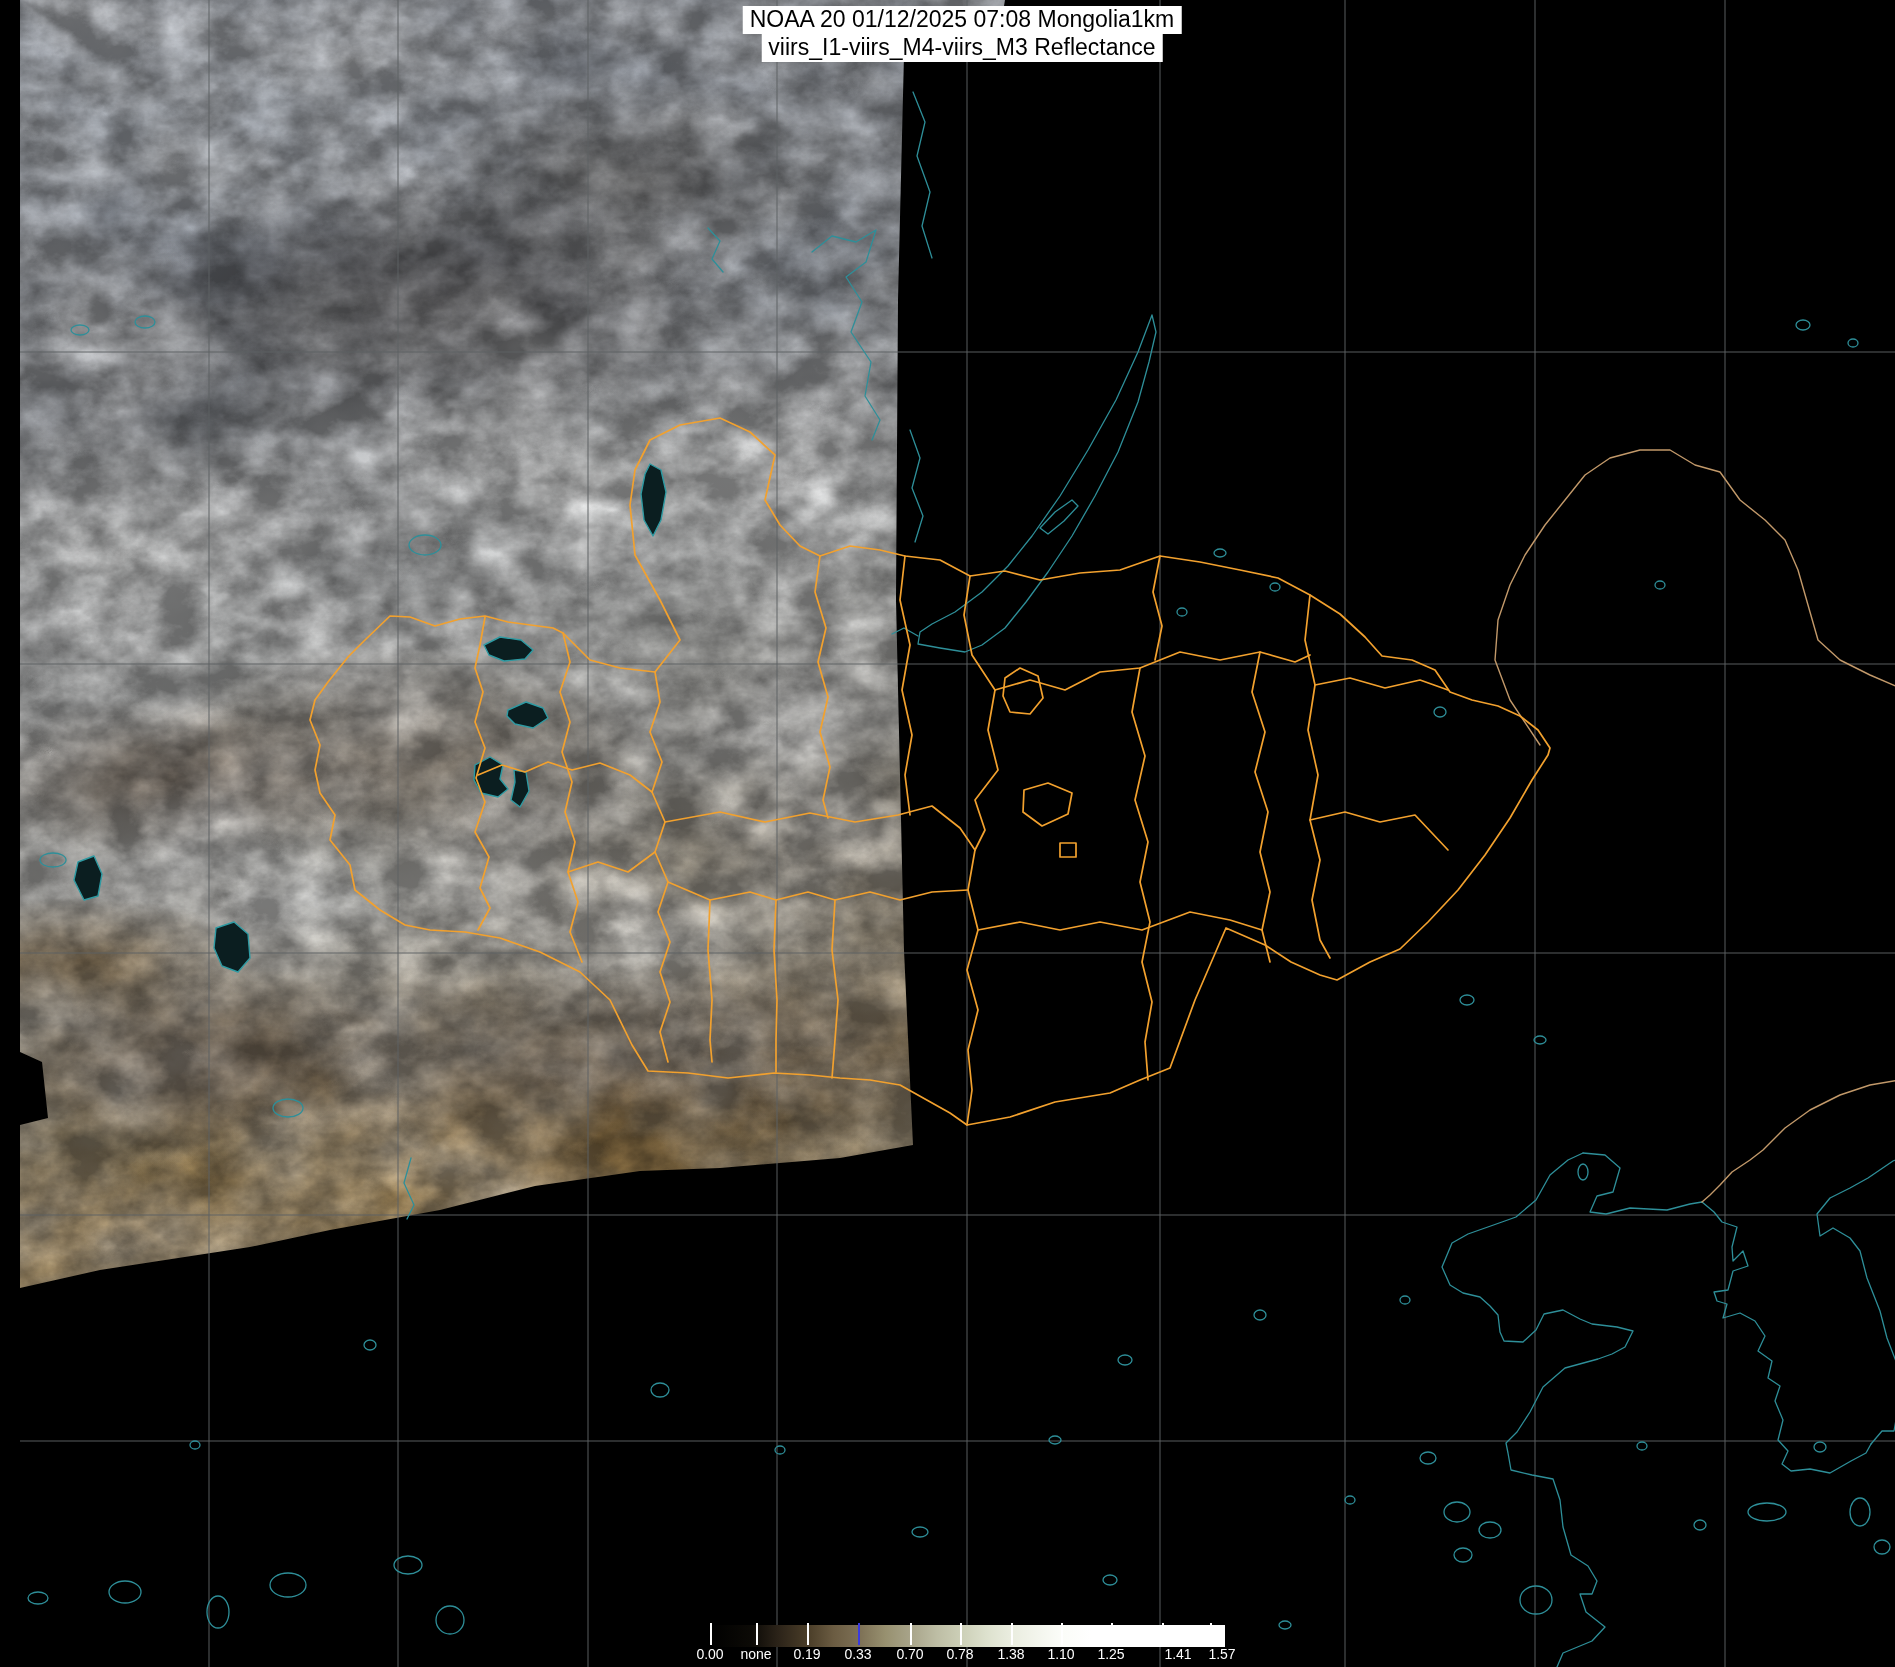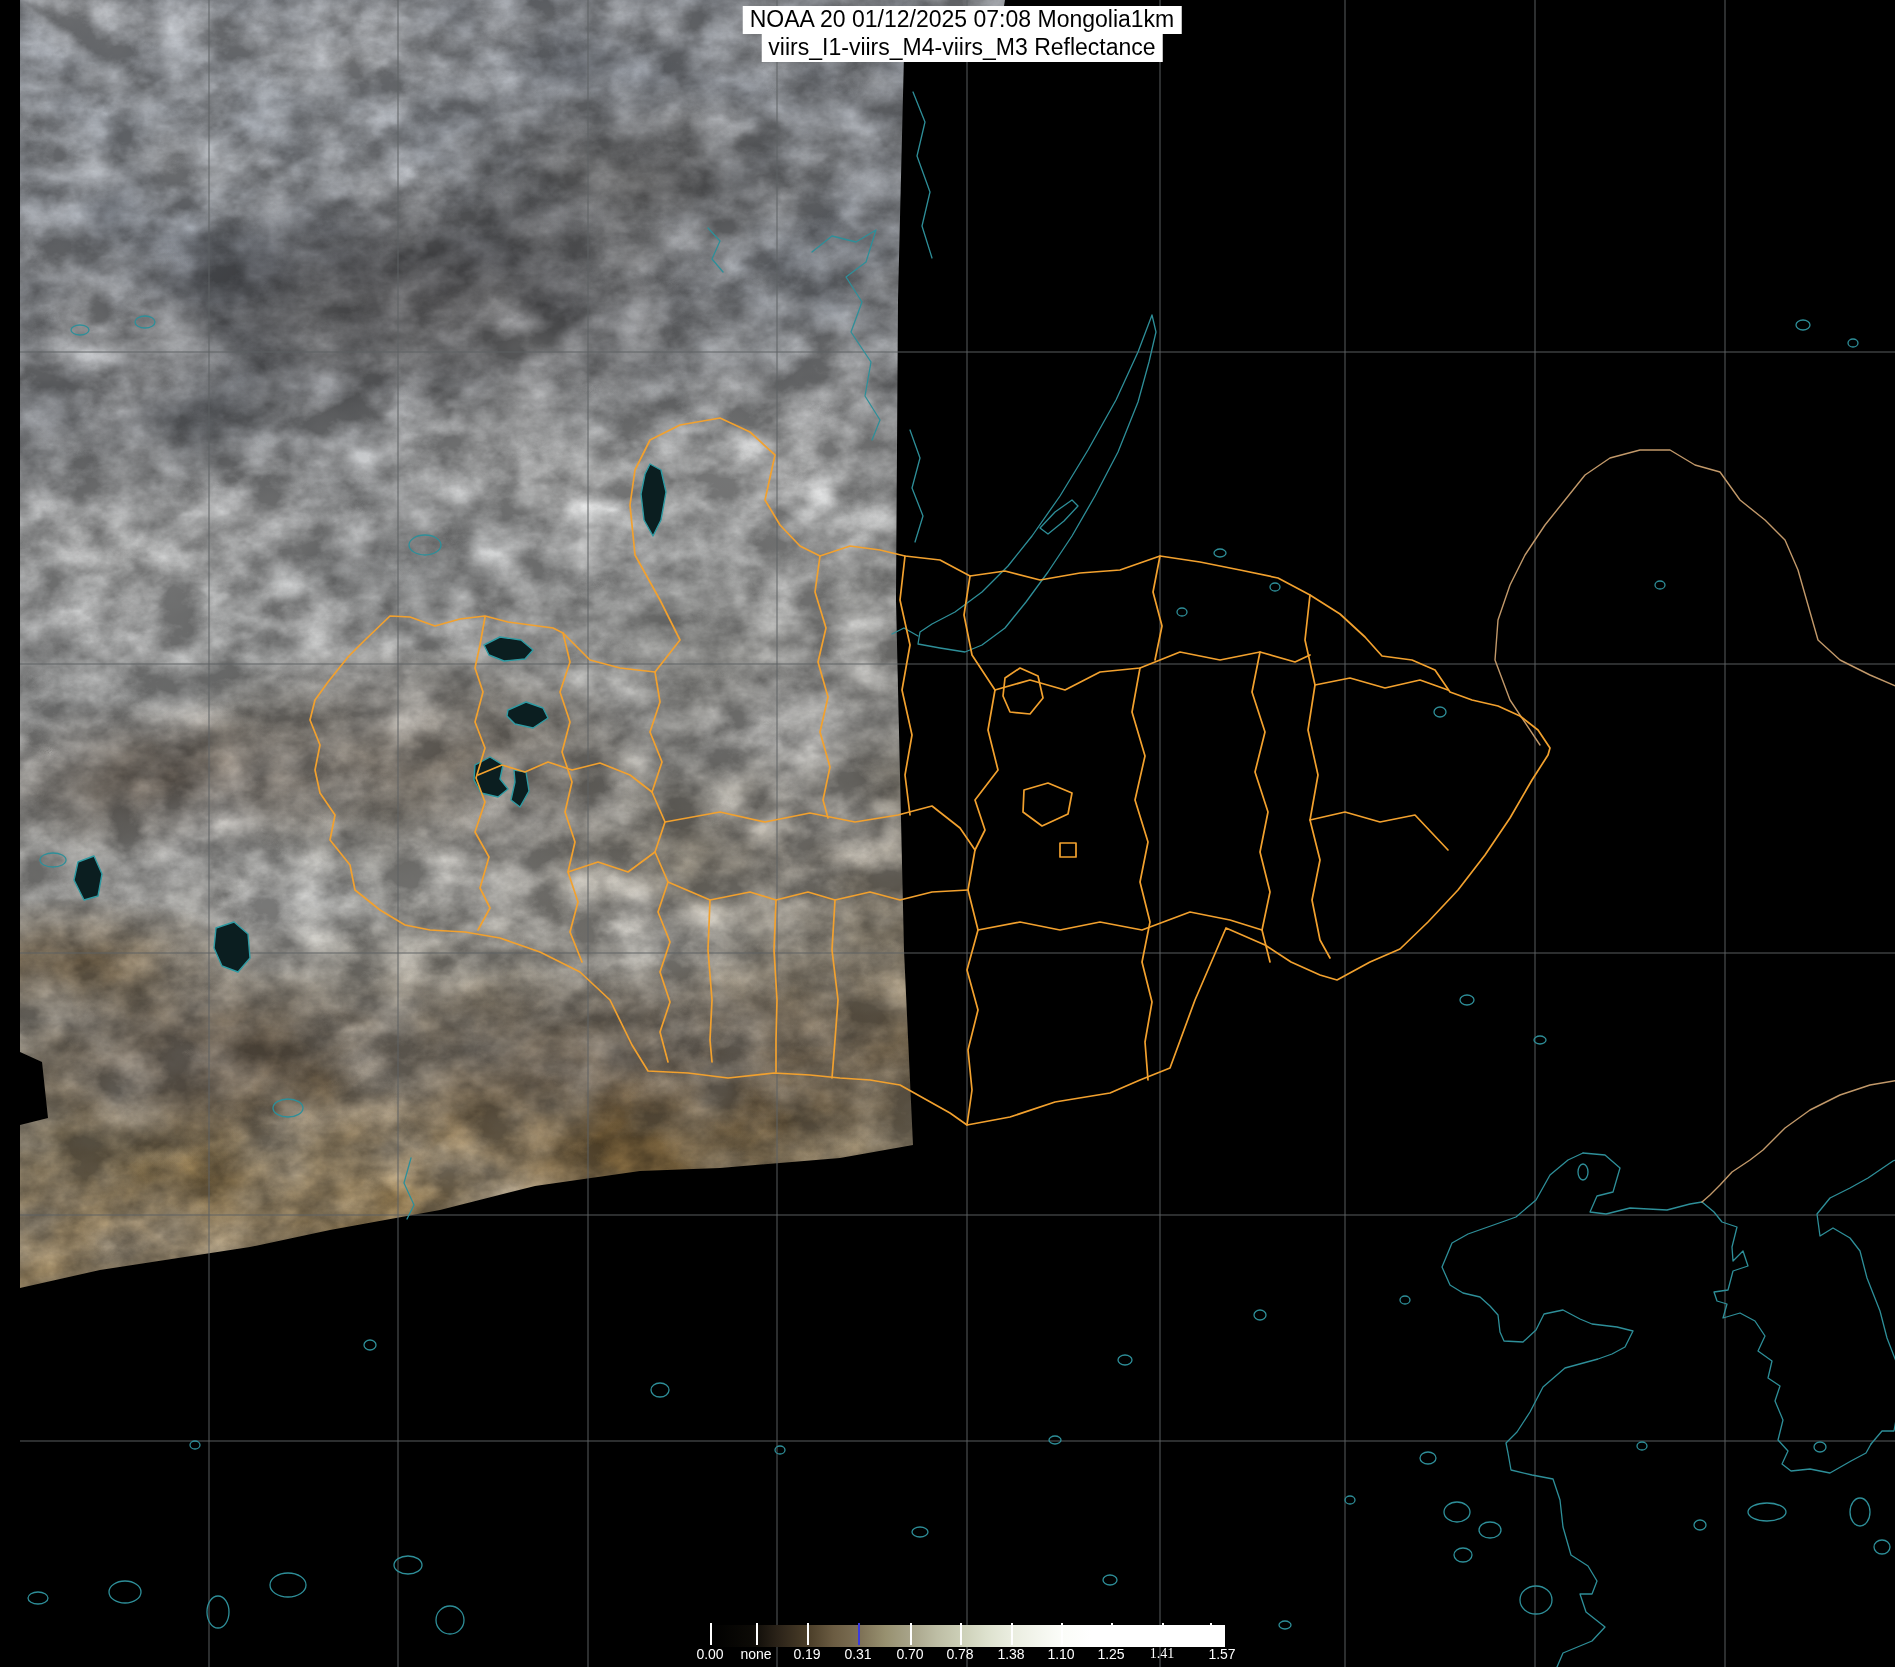--- a/index.html
+++ b/index.html
@@ -190,30 +190,30 @@
   </div>
 
   <div id="colorbar">
       <div class="cbtick" style="left: 0px;"></div>
       <div class="cblabel" style="left: 0px;">0.00</div>
       <div class="cbtick" style="left: 46px;"></div>
       <div class="cblabel" style="left: 46px;">none</div>
       <div class="cbtick" style="left: 97px;"></div>
       <div class="cblabel" style="left: 97px;">0.19</div>
       <div class="cbtick blue" style="left: 148px;"></div>
-      <div class="cblabel" style="left: 148px;">0.31</div>
+      <div class="cblabel" style="left: 148px;">0.33</div>
       <div class="cbtick" style="left: 200px;"></div>
       <div class="cblabel" style="left: 200px;">0.70</div>
       <div class="cbtick" style="left: 250px;"></div>
       <div class="cblabel" style="left: 250px;">0.78</div>
       <div class="cbtick" style="left: 301px;"></div>
       <div class="cblabel" style="left: 301px;">1.38</div>
       <div class="cbtick" style="left: 351px;"></div>
       <div class="cblabel" style="left: 351px;">1.10</div>
       <div class="cbtick" style="left: 401px;"></div>
       <div class="cblabel" style="left: 401px;">1.25</div>
       <div class="cbtick" style="left: 452px;"></div>
-      <div class="cblabel" style="left: 452px; font-family: Liberation Serif, serif;">1.41</div>
+      <div class="cblabel" style="left: 468px;">1.41</div>
       <div class="cbtick" style="left: 500px;"></div>
       <div class="cblabel" style="left: 512px;">1.57</div>
     </div>
 
 </div>
 
 </body></html>

